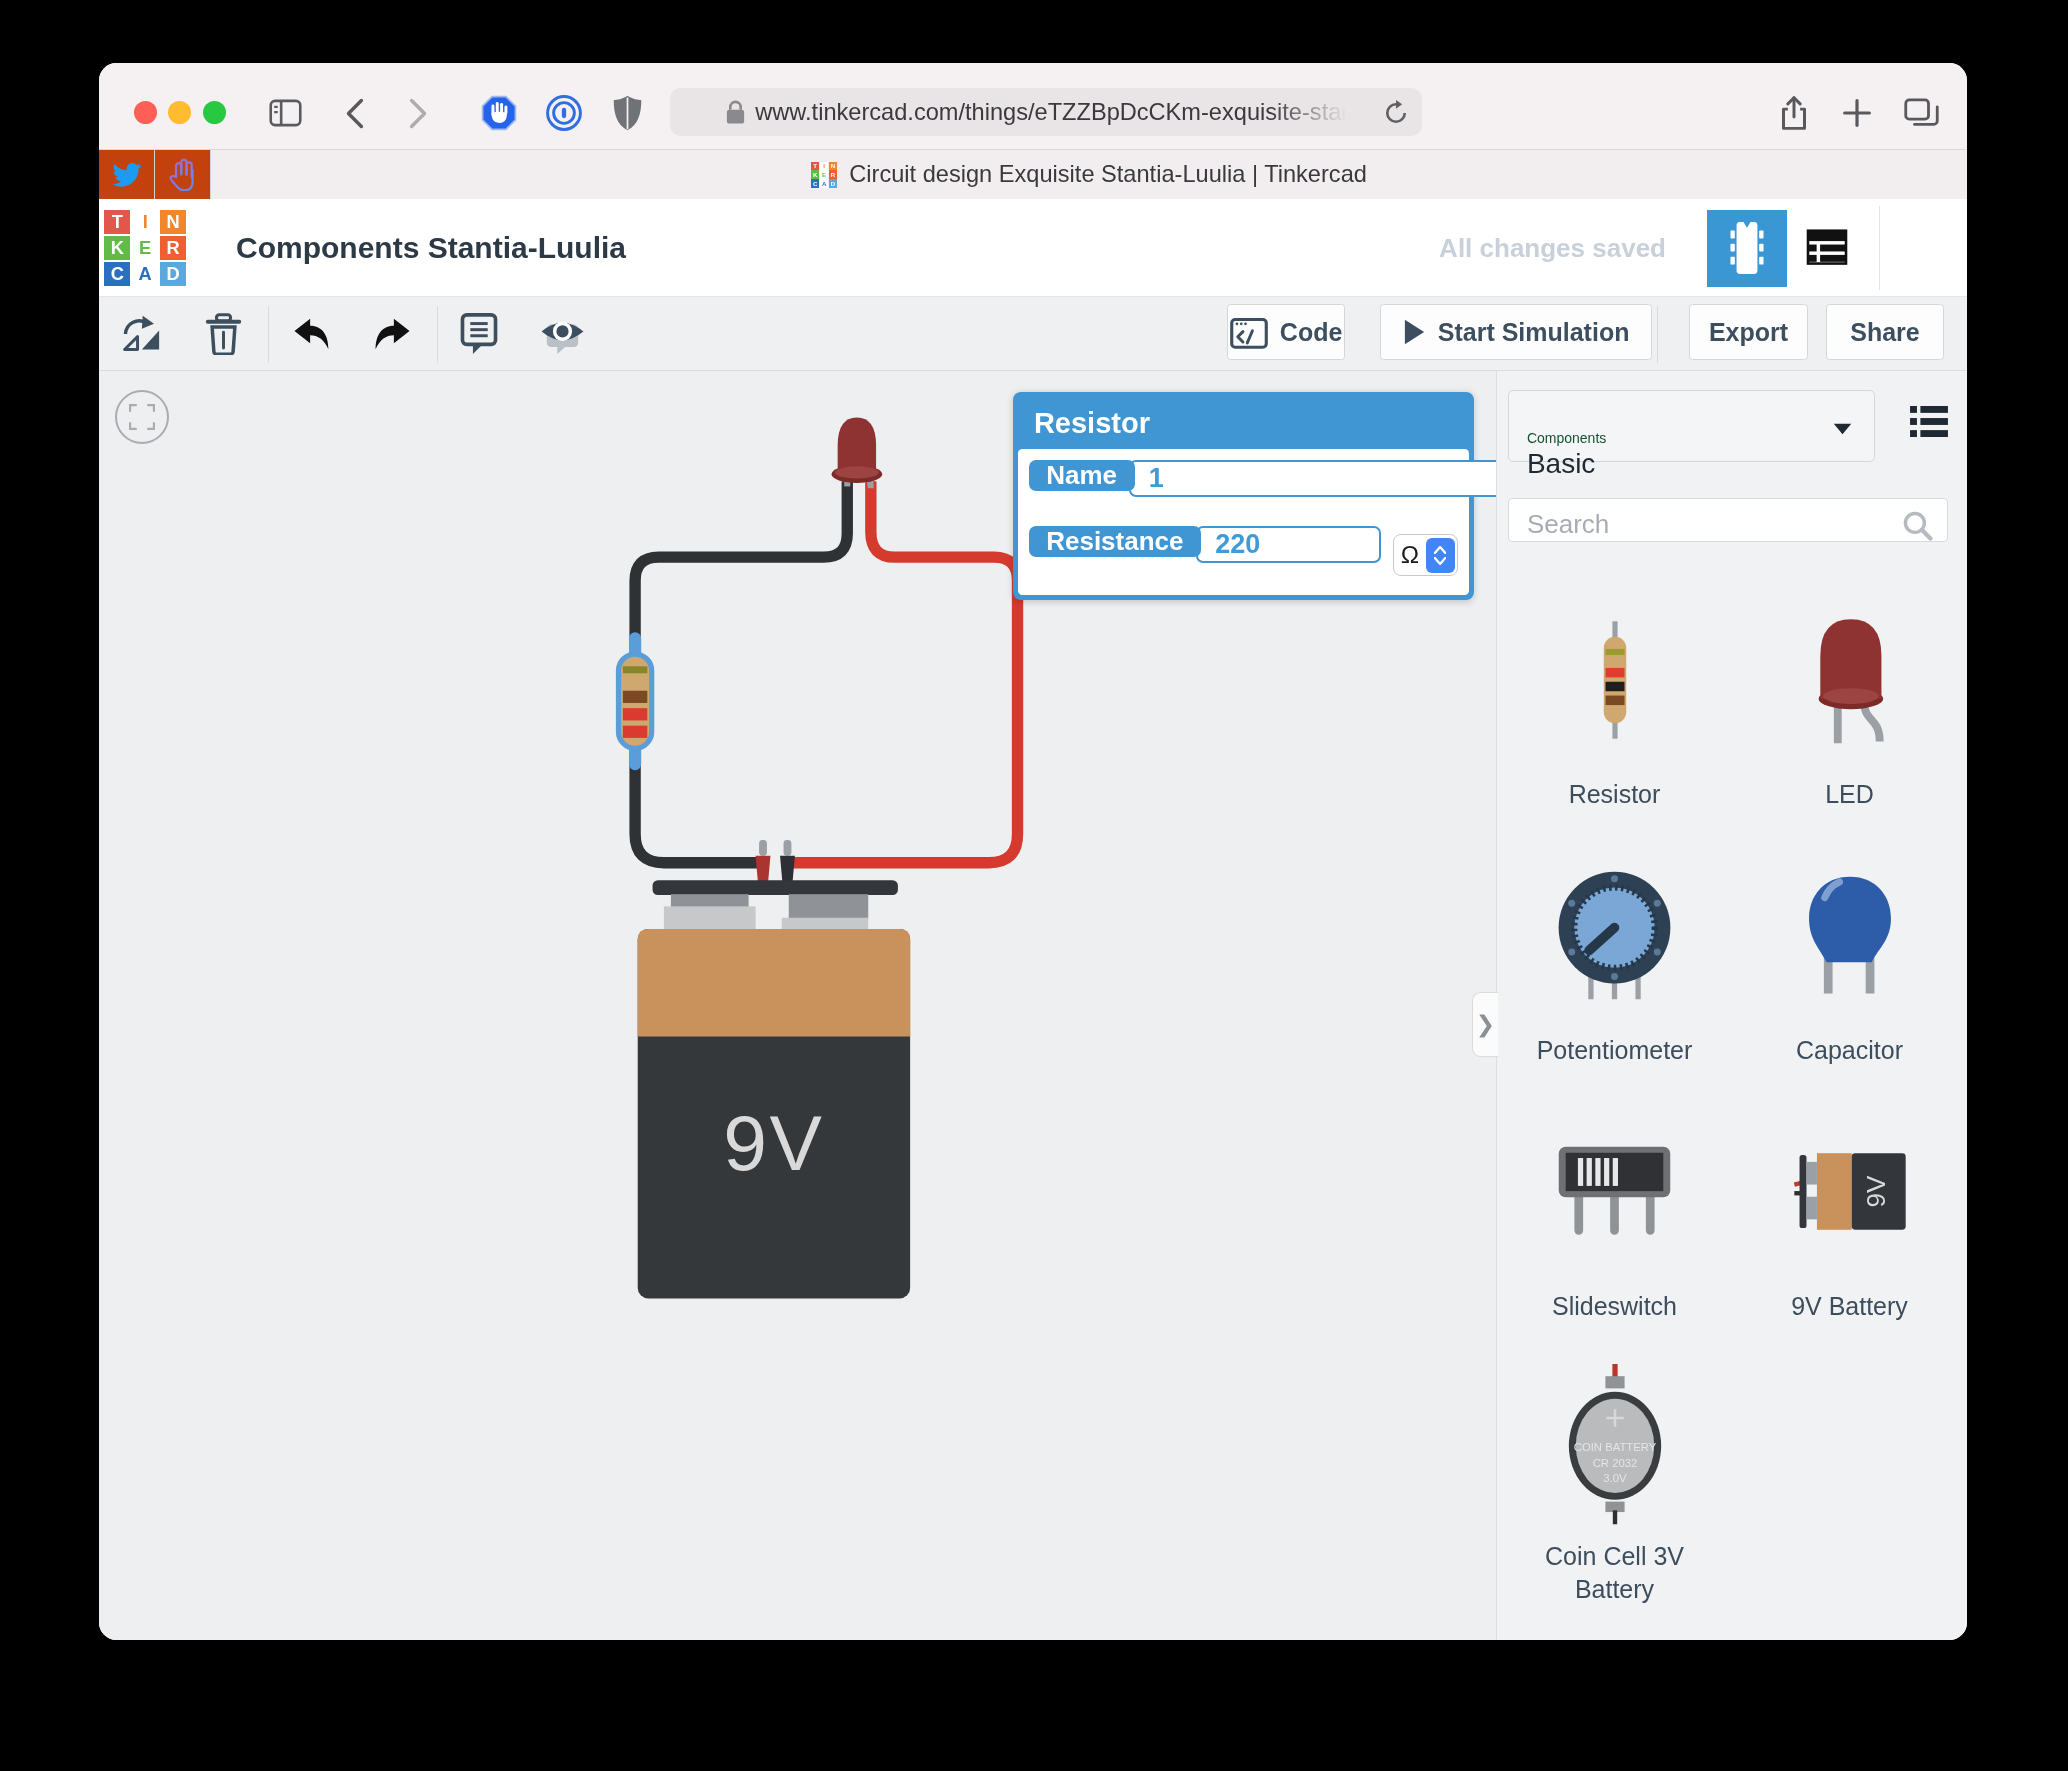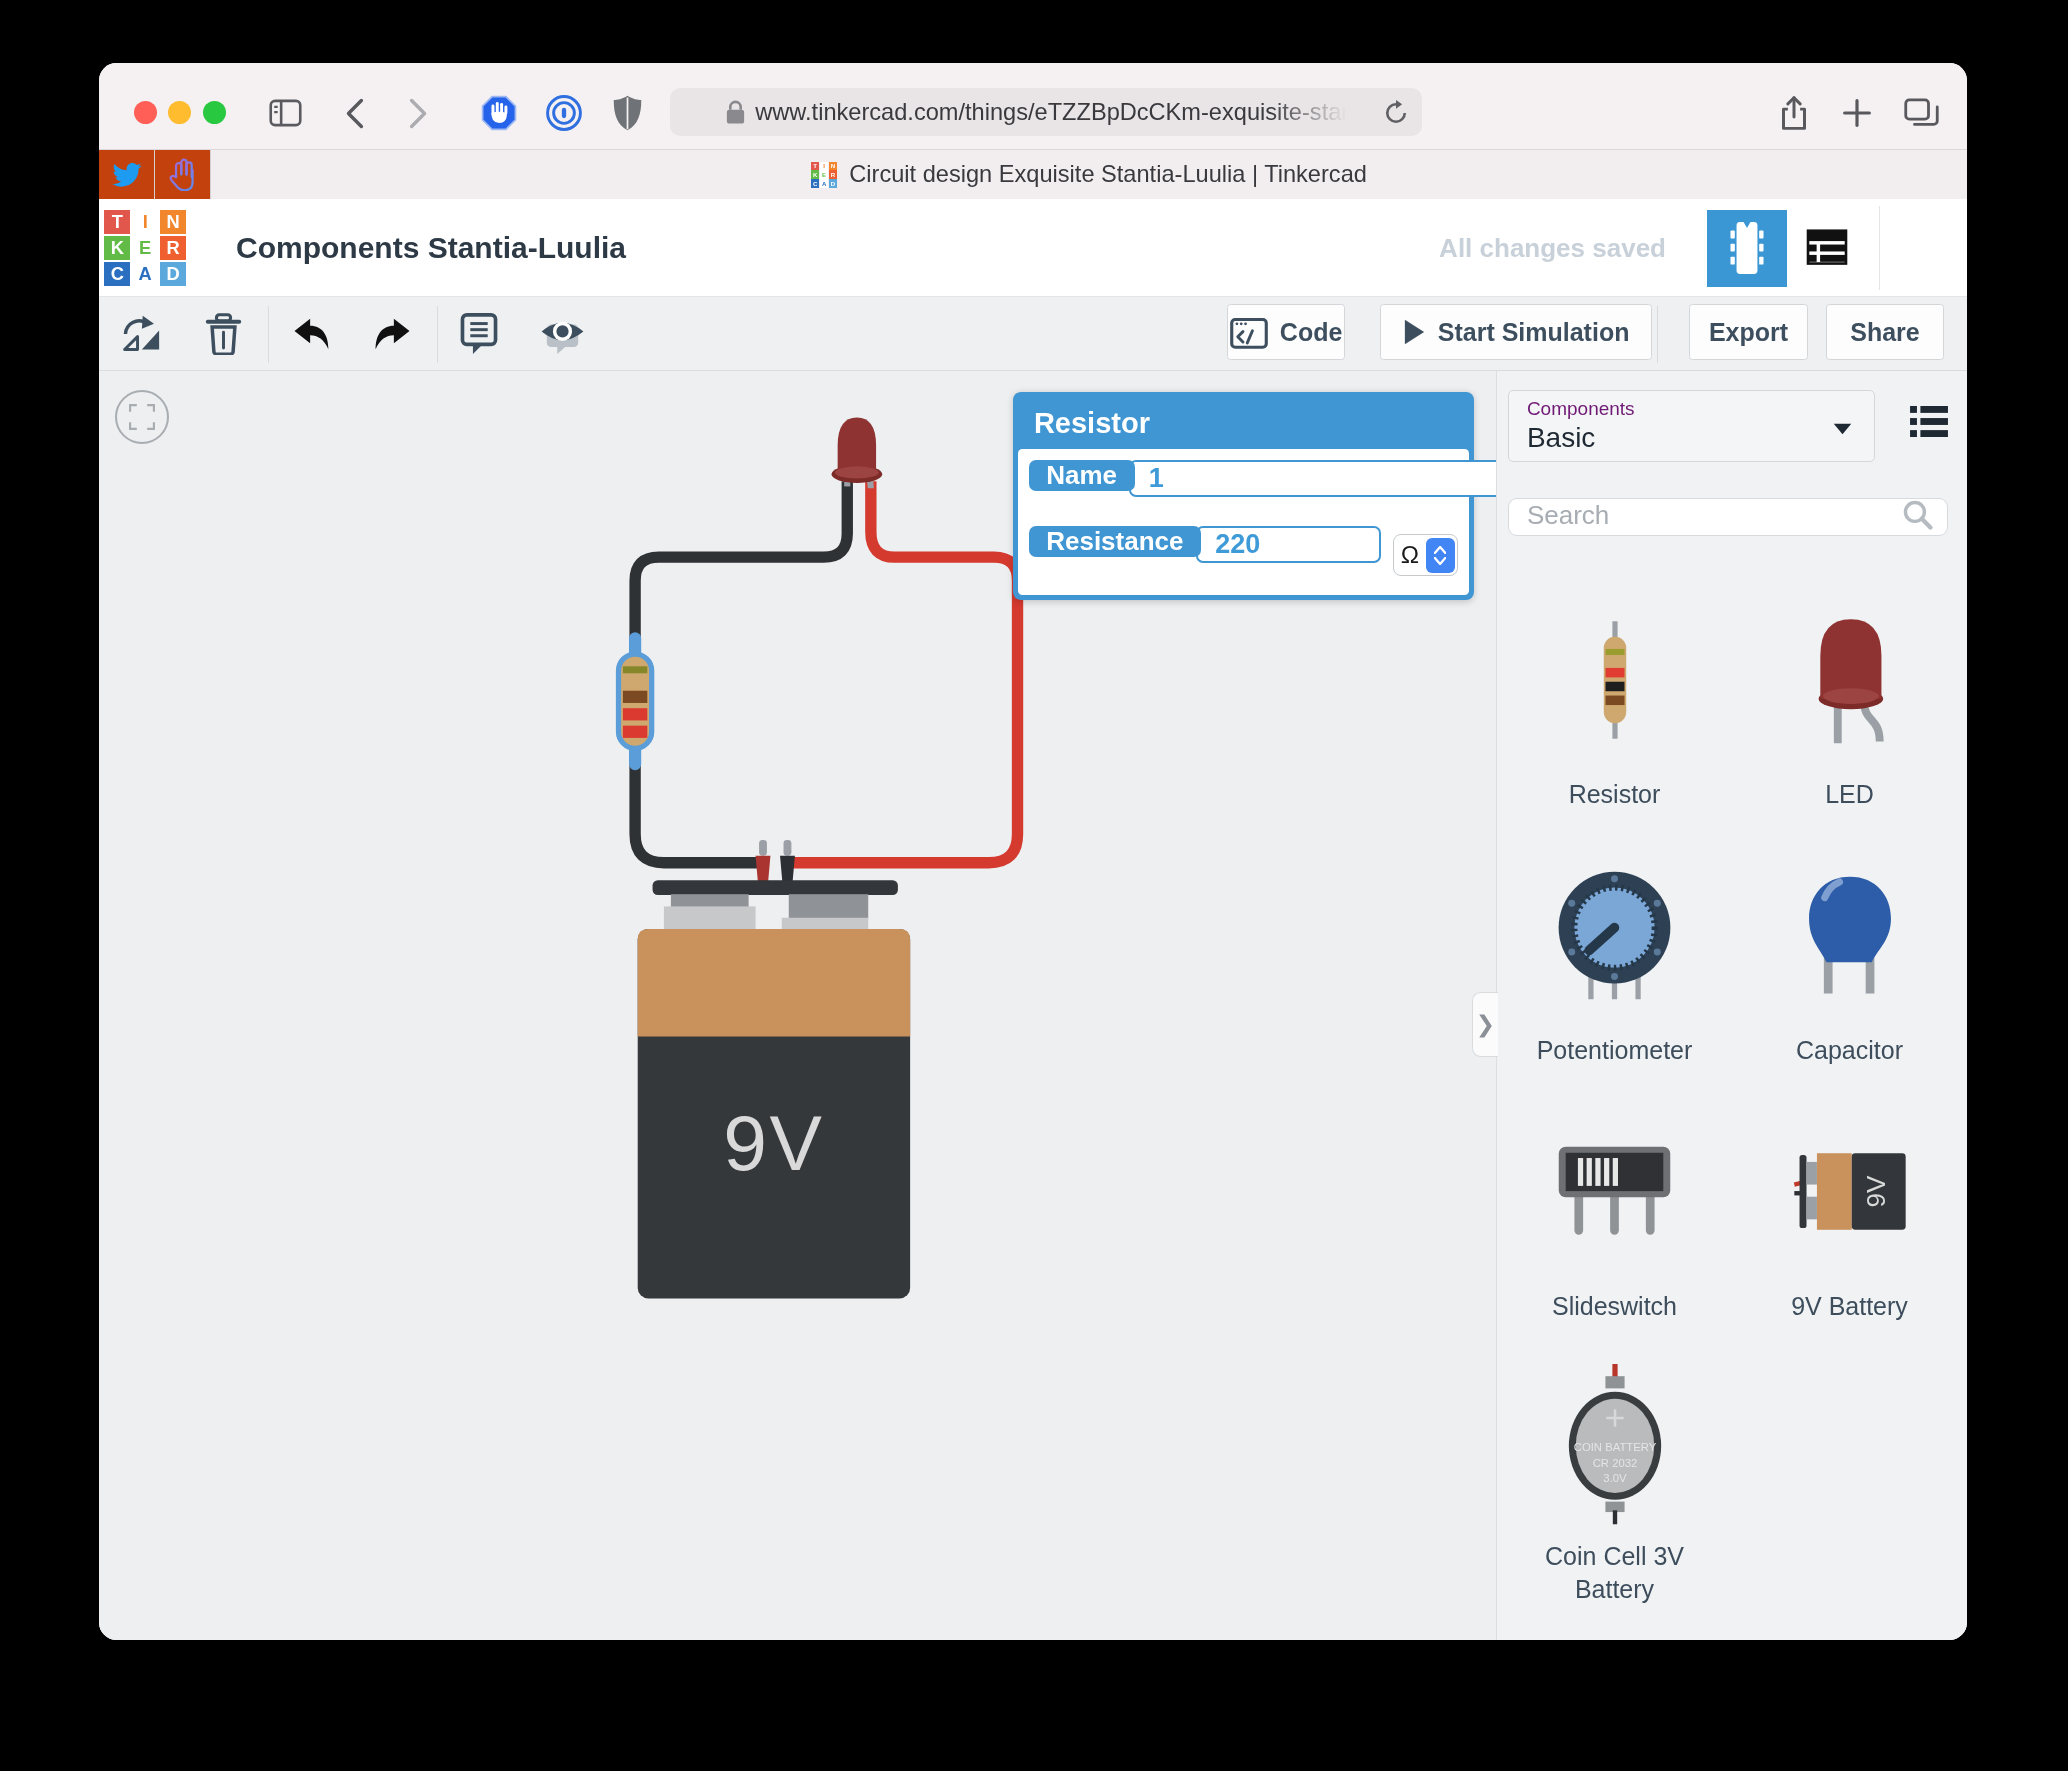--- a/index.html
+++ b/index.html
@@ -89,27 +89,27 @@
 
   
   .panel { position:absolute; left:1397px; top:0; width:471px; height:1269px; background:#f0f2f4;
            border-left:0.9px solid #dcdfe2; }
   .collapse { position:absolute; left:-25px; top:621px; width:26px; height:65px; background:#fbfbfc;
               border:0.9px solid #d9dcdf; border-right:none; border-radius:8.7px 0 0 8.7px;
               display:flex; align-items:center; justify-content:center;
               color:#8a9096; font-size:23px; }
   .catdrop { position:absolute; left:11.4px; top:19px; width:367px; height:72px; background:#f4f5f7;
              border:0.9px solid #d4d7da; border-radius:5.2px; padding:7px 0 0 17.5px; }
-  .catdrop .small { font-size:19px; color:#701a75; }
+  .catdrop .small { font-size:14px; color:#14532d;margin-top:32px; }
   .catdrop .big { font-size:28px; color:#1f2933; margin-top:1.7px; }
   .caret { position:absolute; right:21px; top:31px; }
   .listbtn { position:absolute; left:409px; top:31px; width:45px; height:38px;
              display:flex; align-items:center; justify-content:center; }
-  .searchbox { position:absolute; left:11.4px; top:127px; width:440px; height:38px; background:#fff;
-               border:0.9px solid #d8dbde; border-radius:9px; display:flex; align-items:flex-start; }
+  .searchbox { position:absolute; left:11.4px; top:127px; width:440px; height:44px; background:#fff;
+               border:0.9px solid #d8dbde; border-radius:4px; display:flex; align-items:flex-end; }
   .searchbox input { flex:1; border:none; outline:none; font-size:26px; color:#333; padding-left:17.5px;
                      font-family:"Liberation Sans",sans-serif; background:transparent; }
   .searchbox input::placeholder { color:#a7adb3; }
   .searchbox .mag { margin-right:14px; }
   .grid { position:absolute; left:0; top:210px; width:100%; display:flex; flex-wrap:wrap; }
   .cell { width:50%; height:256px; display:flex; flex-direction:column; align-items:center; }
   .iconbox { height:197px; display:flex; align-items:center; justify-content:center; }
   .clabel { font-size:25px; color:#3d4d5c; text-align:center; line-height:1.3; max-width:205px; }
 </style>
 </head>

